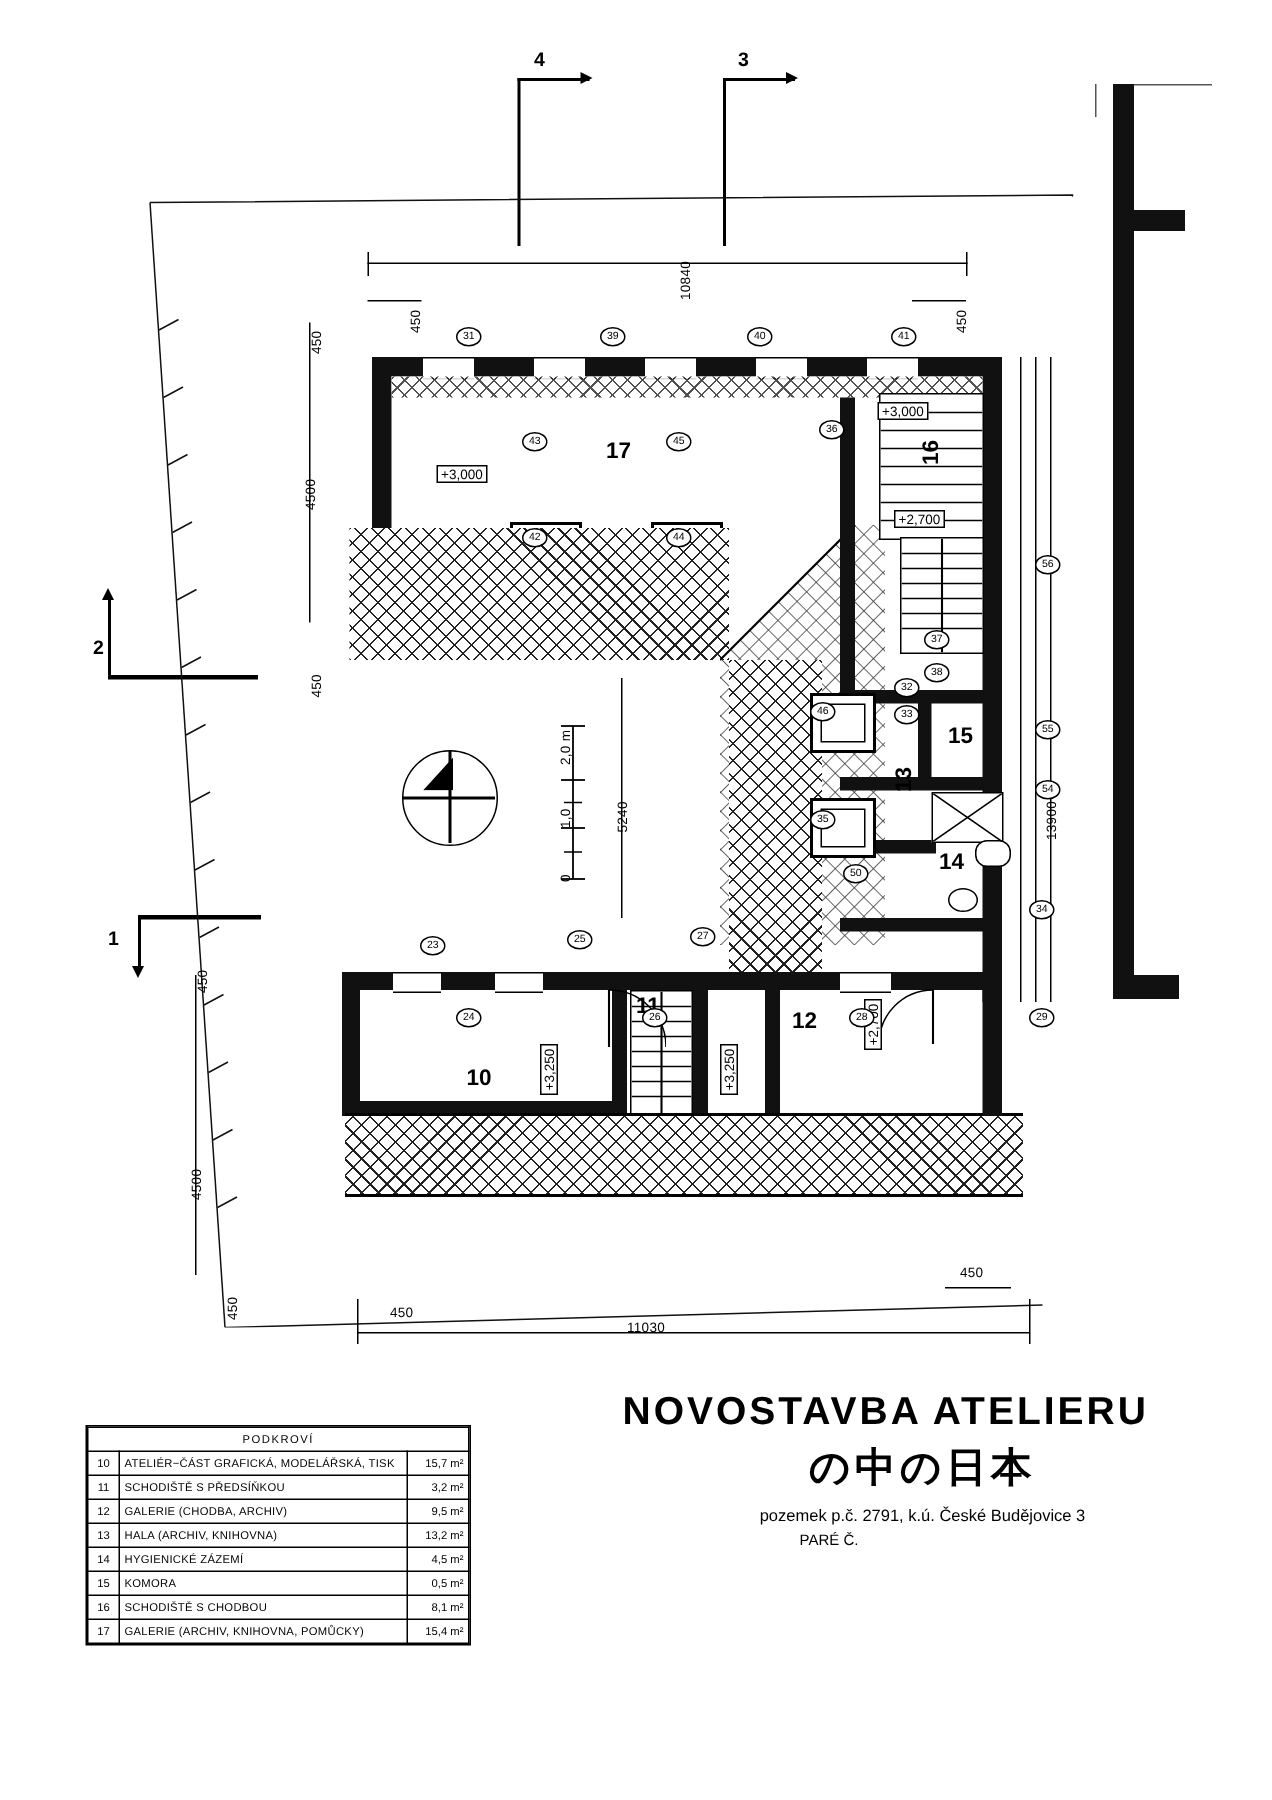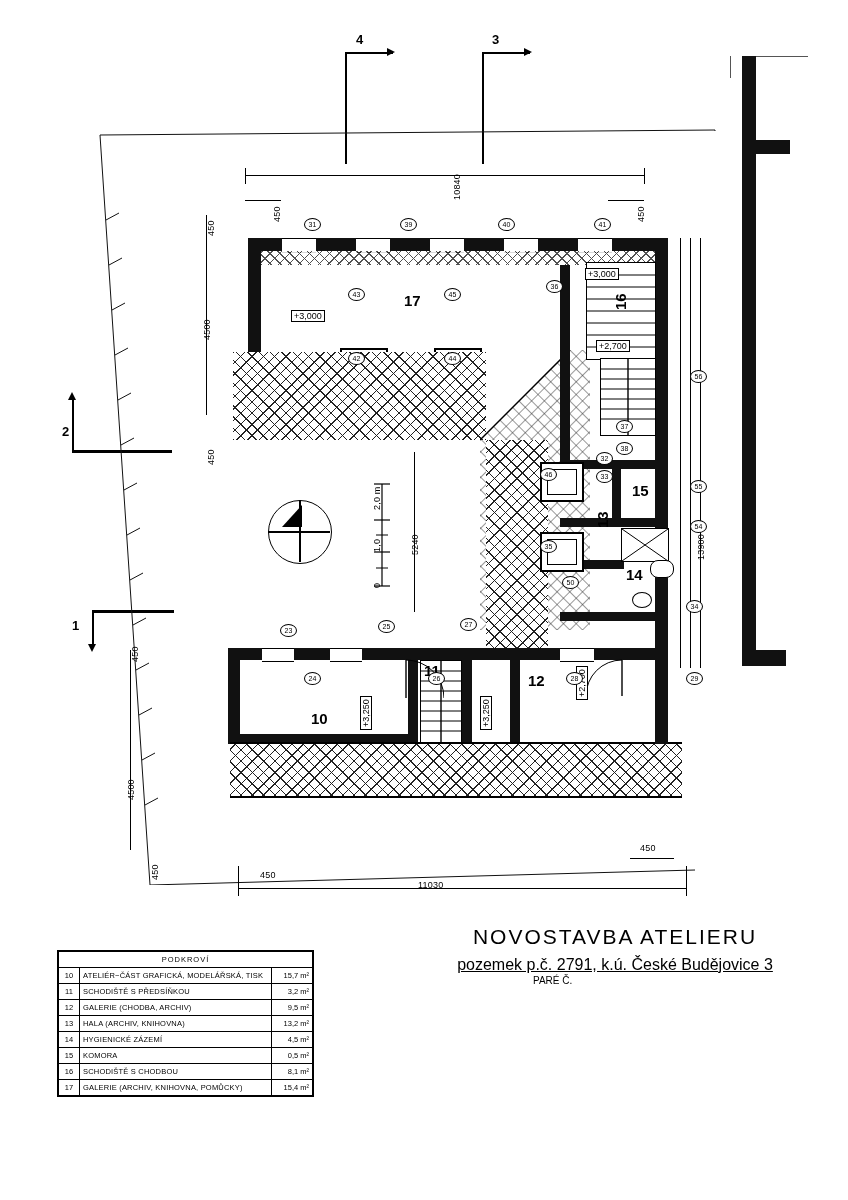--- a/index.html
+++ b/index.html
@@ -46,24 +46,24 @@
   #legend{position:absolute;left:57px;top:950px;border:1px solid #000;background:#fff;}
   #legend table{border-collapse:collapse;font-size:7.5px;}
   #legend td{border:1px solid #000;padding:1px 3px;height:13px;line-height:11px;}
   #legend .hdr{text-align:center;font-size:7.5px;letter-spacing:1px;}
   #legend td.num{width:14px;text-align:center;}
   #legend td.nm{width:185px;letter-spacing:.2px;}
   #legend td.ar{width:34px;text-align:right;}
 
   
   #title{position:absolute;left:415px;top:925px;width:400px;}
-  .tt1{font-size:21px;font-weight:normal;letter-spacing:2px;text-align:center;}
+  .tt1{font-size:26px;font-weight:bold;letter-spacing:2px;}
   .ttjp{font-size:27px;font-weight:bold;letter-spacing:3px;text-align:center;margin-top:4px;
         font-family:"DejaVu Sans", sans-serif;}
-  .tt2{font-size:16px;text-align:center;margin-top:8px;line-height:15px;text-decoration:underline;}
+  .tt2{font-size:11px;text-align:center;margin-top:8px;line-height:15px;}
   .tt3{font-size:18.5px;font-weight:bold;letter-spacing:.5px;margin-top:10px;}
   .tt4{font-size:10px;margin-top:3px;margin-left:118px;}
 
   
   #logo{position:absolute;left:612px;top:1075px;width:200px;height:90px;}
   #logo .box{position:absolute;left:8px;top:0;width:170px;height:52px;border:4px solid #9ccf3c;border-radius:12px;}
   #logo .word{position:absolute;left:30px;top:9px;font-size:31px;color:#9ccf3c;font-weight:bold;letter-spacing:.5px;}
   #logo .sub{position:absolute;left:10px;top:58px;font-size:11.5px;color:#8d8d8d;letter-spacing:2.4px;}
   .secnum{position:absolute;font-size:13px;font-weight:bold;}
 </style>
@@ -404,18 +404,19 @@
         <td class="num">17</td>
         <td class="nm">GALERIE (ARCHIV, KNIHOVNA, POMŮCKY)</td>
         <td class="ar">15,4 m²</td>
       </tr>
     </tbody>
       </table>
   </div>
 
   <div id="title">
     <div class="tt1">NOVOSTAVBA ATELIERU</div>
+    <div class="ttjp">の中の日本</div>
     <div class="tt2">pozemek p.č. 2791, k.ú. České Budějovice 3</div>
     <div class="tt4">PARÉ Č.</div>
   </div>
 
 
 </div>
 
 </body></html>

